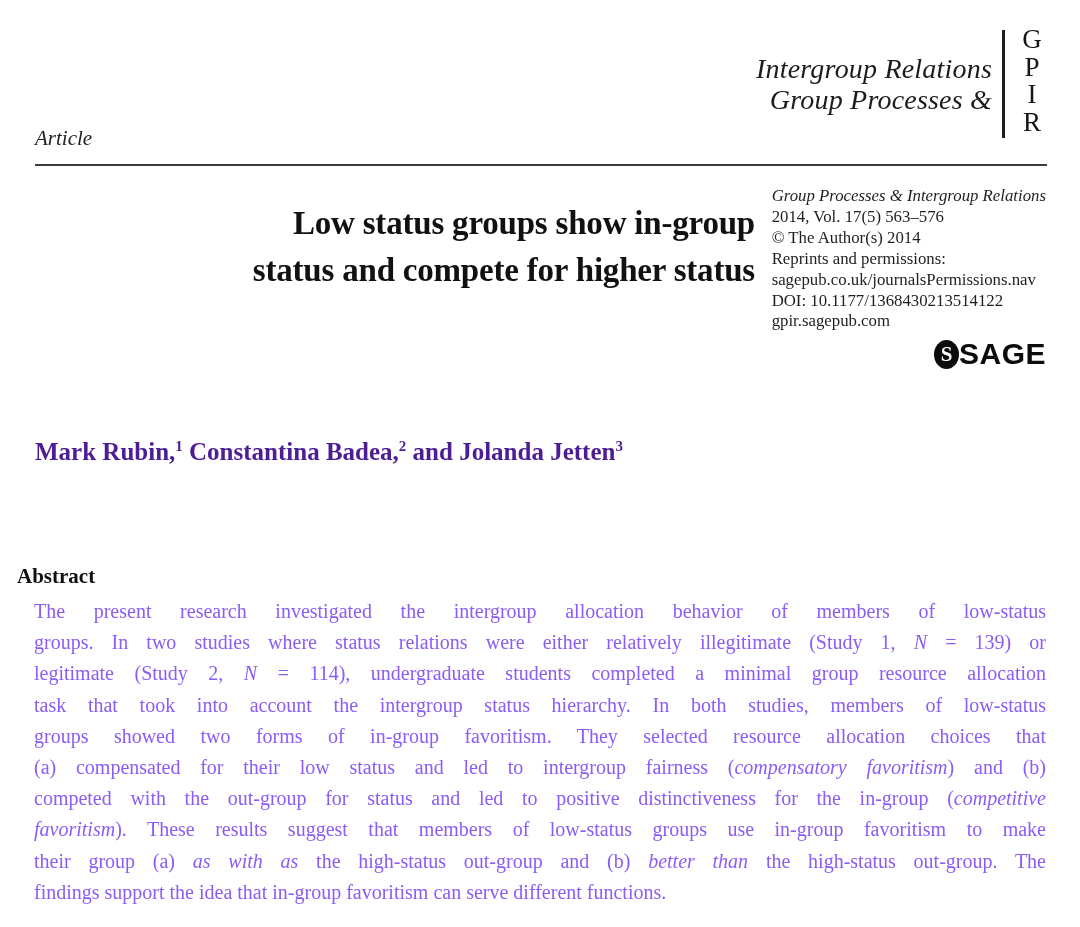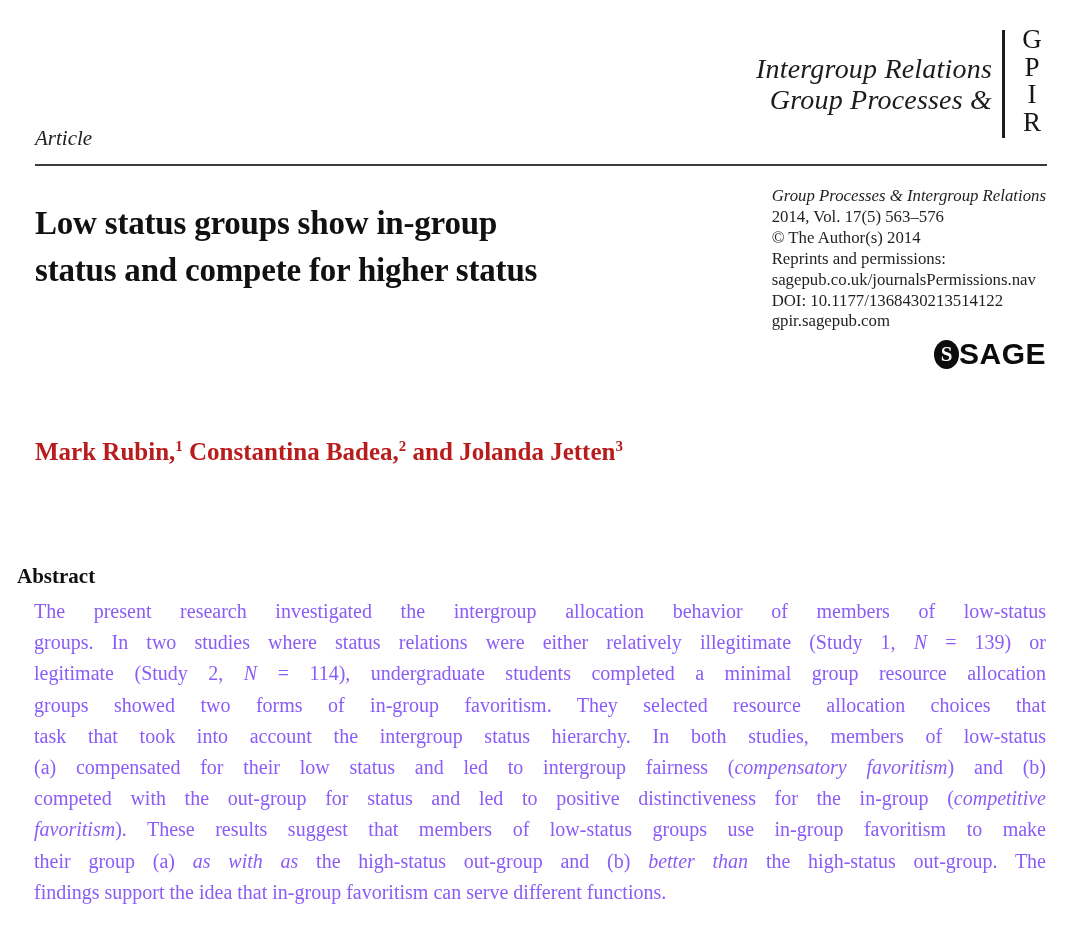--- a/index.html
+++ b/index.html
@@ -37,21 +37,21 @@
     position: absolute; left: 35px; top: 164px;
     width: 1012px; height: 2px; background: #3c3c3c;
   }
 
   
   .article-title {
     position: absolute; left: 35px; top: 200px; margin: 0;
     font-size: 33px; line-height: 47px; font-weight: 700;
     color: #111; width: 720px; letter-spacing: -0.2px;
   }
-  .article-title .tline { display: block; }
+  .article-title .tline { display: block; text-align: right; }
 
   
   .citation-block {
     position: absolute; right: 34px; top: 186px;
     text-align: left; font-size: 16.8px; line-height: 20.9px; color: #1f1f1f;
   }
   .sage-logo {
     margin-top: 7px;
     display: flex; justify-content: flex-end; align-items: center;
   }
@@ -64,21 +64,21 @@
   }
   .sage-text {
     font-family: "Liberation Sans", sans-serif;
     font-weight: 700; font-size: 30px; line-height: 30px;
     letter-spacing: 0.5px; color: #0c0c0c;
   }
 
   
   .authors {
     position: absolute; left: 35px; top: 438px;
-    font-size: 25px; font-weight: 700; color: #b91c1c;
+    font-size: 25px; font-weight: 700; color: #4c1d95;
   }
 
   
   .abstract-heading {
     position: absolute; left: 17px; top: 564px;
     font-size: 21px; font-weight: 700; color: #111;
   }
   .abstract-text {
     position: absolute; left: 34px; top: 596px; width: 1012px;
     font-size: 20px; line-height: 31.2px; color: #8b5cf6;
@@ -126,22 +126,22 @@
     </div>
   </div>
 
   <div class="authors"><span>Mark Rubin,</span><sup>1</sup><span> Constantina Badea,</span><sup>2</sup><span> and Jolanda Jetten</span><sup>3</sup></div>
 
   <div class="abstract-heading">Abstract</div>
   <div class="abstract-text">
     <div class="abs-line"><span>The present research investigated the intergroup allocation behavior of members of low-status</span></div>
     <div class="abs-line"><span>groups. In two studies where status relations were either relatively illegitimate (Study 1, </span><span class="it">N</span><span> = 139) or</span></div>
     <div class="abs-line"><span>legitimate (Study 2, </span><span class="it">N</span><span> = 114), undergraduate students completed a minimal group resource allocation</span></div>
+    <div class="abs-line"><span>task that took into account the intergroup status hierarchy. In both studies, members of low-status</span></div>
     <div class="abs-line"><span>groups showed two forms of in-group favoritism. They selected resource allocation choices that</span></div>
-    <div class="abs-line"><span>task that took into account the intergroup status hierarchy. In both studies, members of low-status</span></div>
     <div class="abs-line"><span>(a) compensated for their low status and led to intergroup fairness (</span><span class="it">compensatory favoritism</span><span>) and (b)</span></div>
     <div class="abs-line"><span>competed with the out-group for status and led to positive distinctiveness for the in-group (</span><span class="it">competitive</span></div>
     <div class="abs-line"><span class="it">favoritism</span><span>). These results suggest that members of low-status groups use in-group favoritism to make</span></div>
     <div class="abs-line"><span>their group (a) </span><span class="it">as with as</span><span> the high-status out-group and (b) </span><span class="it">better than</span><span> the high-status out-group. The</span></div>
     <div class="abs-line last"><span>findings support the idea that in-group favoritism can serve different functions.</span></div>
   </div>
 
 </div>
 
 </body></html>

